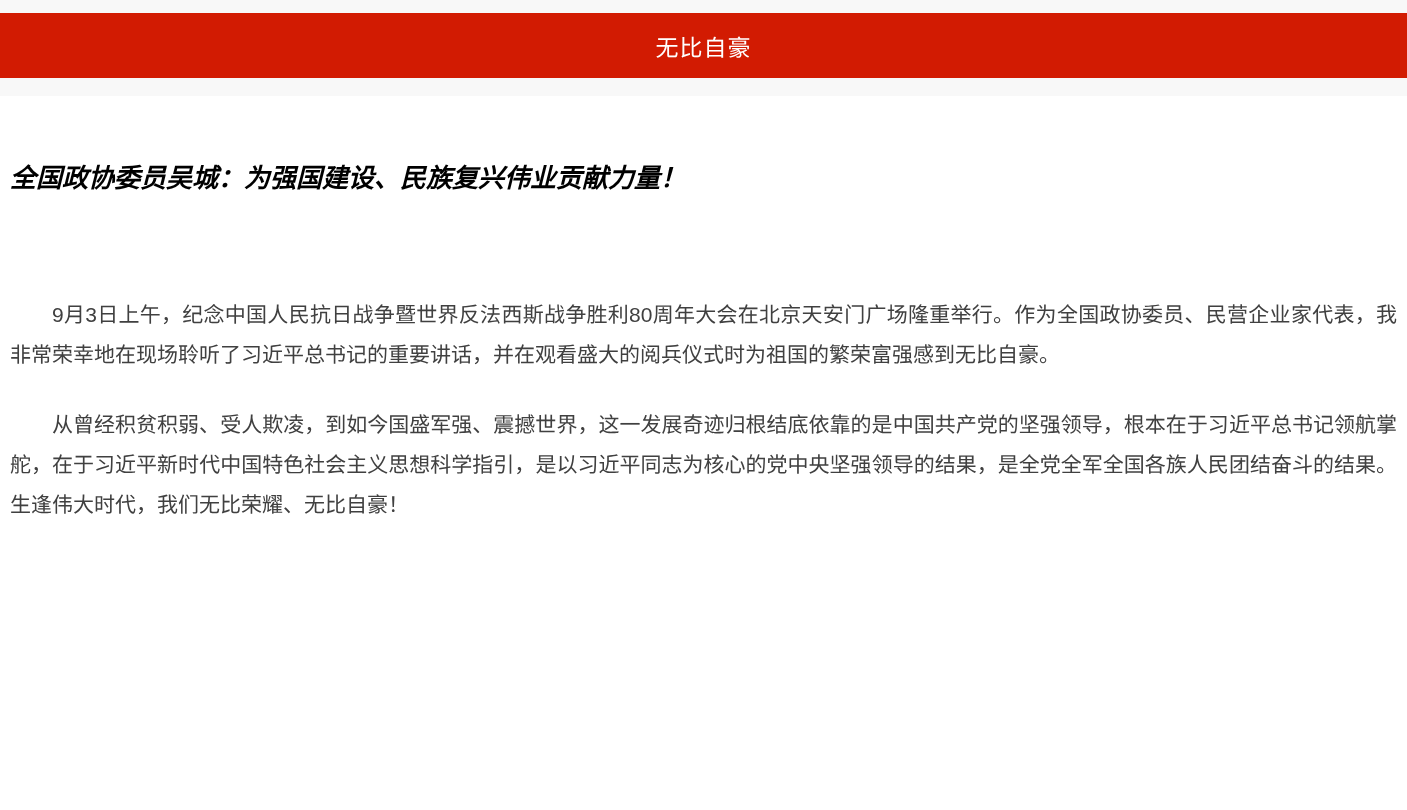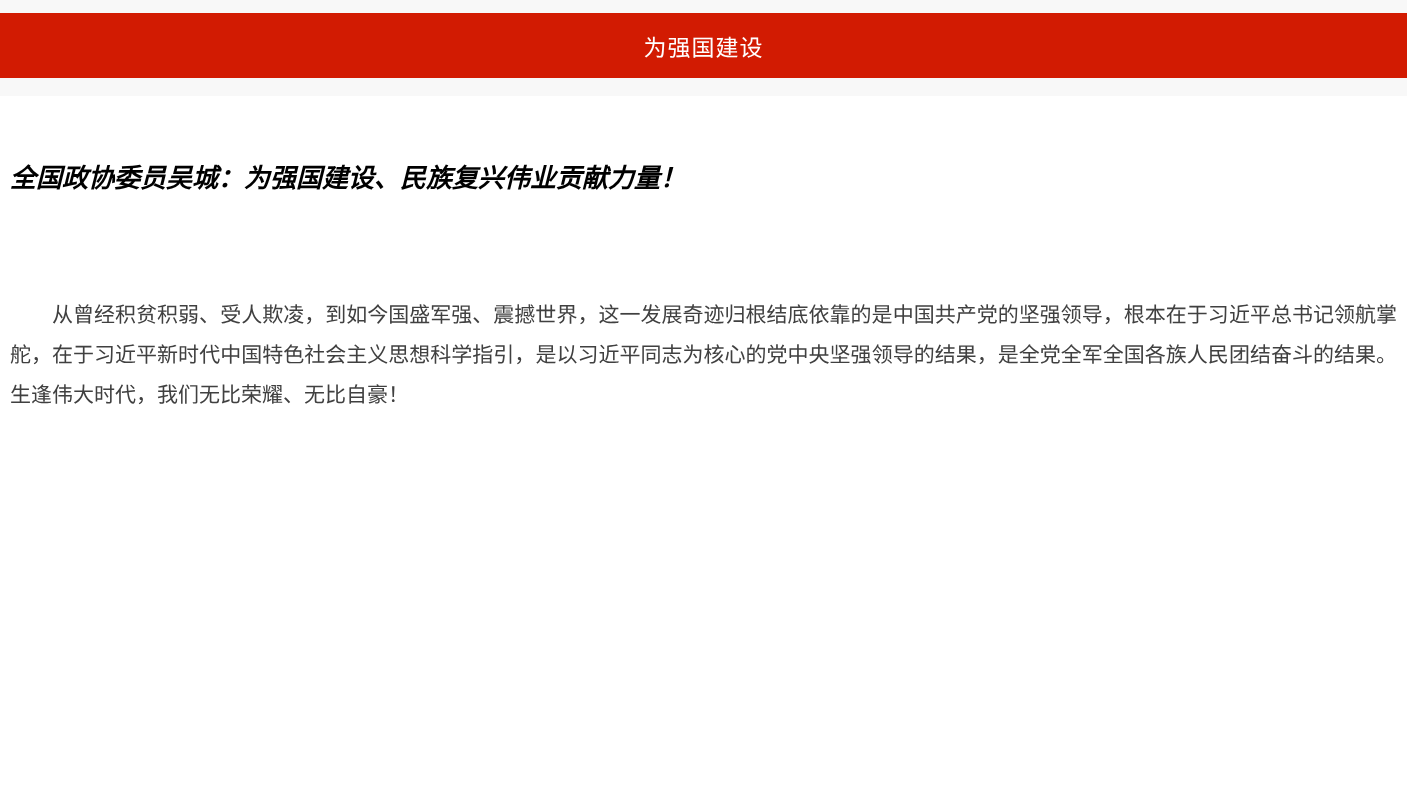--- a/index.html
+++ b/index.html
@@ -56,23 +56,24 @@
     text-justify: inter-ideograph;
     text-indent: 2em;
     word-break: break-all;
   }
 </style>
 </head>
 <body>
 
 <header class="header-strip">
   <div class="site-banner">
-    <span class="site-name">为强国建设</span>
+    <span class="site-name">无比自豪</span>
   </div>
 </header>
 
 <main class="content">
   <h1 class="article-title">全国政协委员吴城：为强国建设、民族复兴伟业贡献力量！</h1>
 
   <div class="article-body">
+    <p>9月3日上午，纪念中国人民抗日战争暨世界反法西斯战争胜利80周年大会在北京天安门广场隆重举行。作为全国政协委员、民营企业家代表，我非常荣幸地在现场聆听了习近平总书记的重要讲话，并在观看盛大的阅兵仪式时为祖国的繁荣富强感到无比自豪。</p>
     <p>从曾经积贫积弱、受人欺凌，到如今国盛军强、震撼世界，这一发展奇迹归根结底依靠的是中国共产党的坚强领导，根本在于习近平总书记领航掌舵，在于习近平新时代中国特色社会主义思想科学指引，是以习近平同志为核心的党中央坚强领导的结果，是全党全军全国各族人民团结奋斗的结果。生逢伟大时代，我们无比荣耀、无比自豪！</p>
   </div>
 </main>
 
 </body></html>

